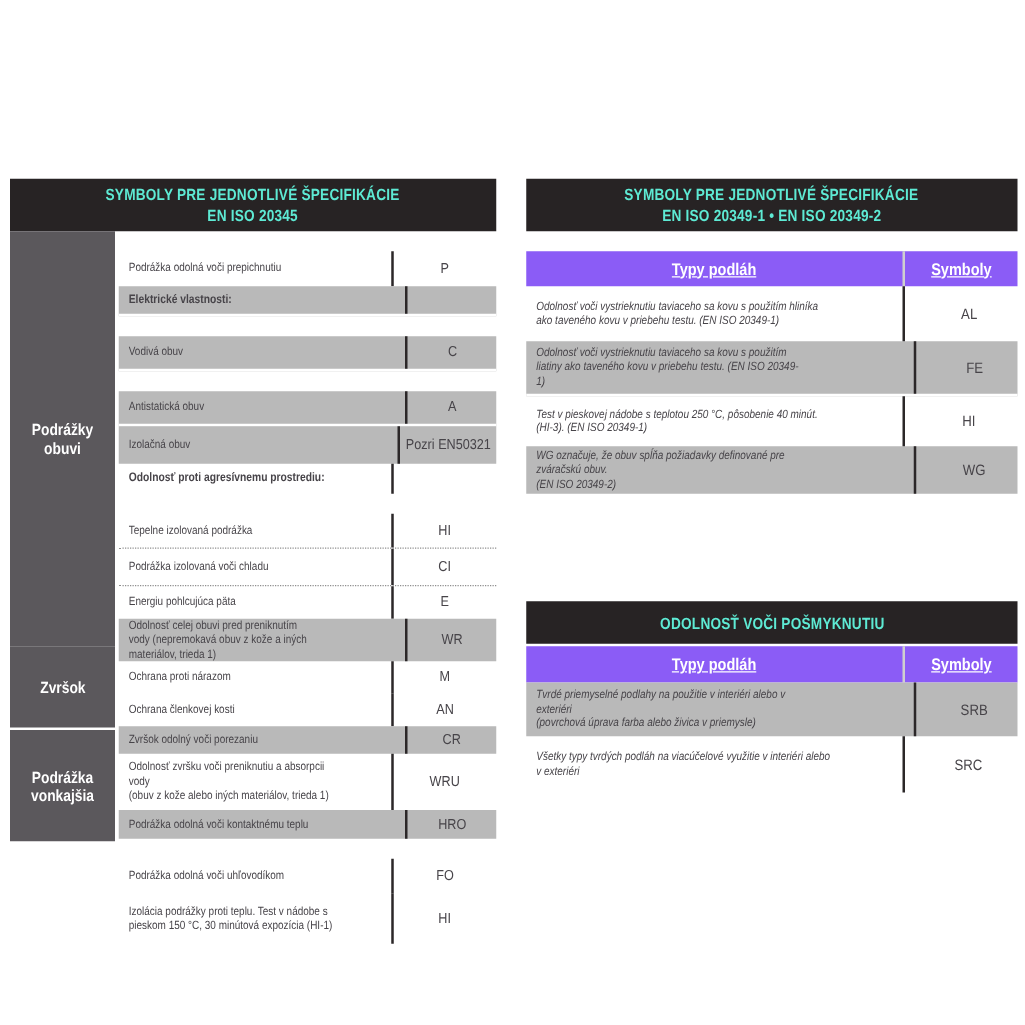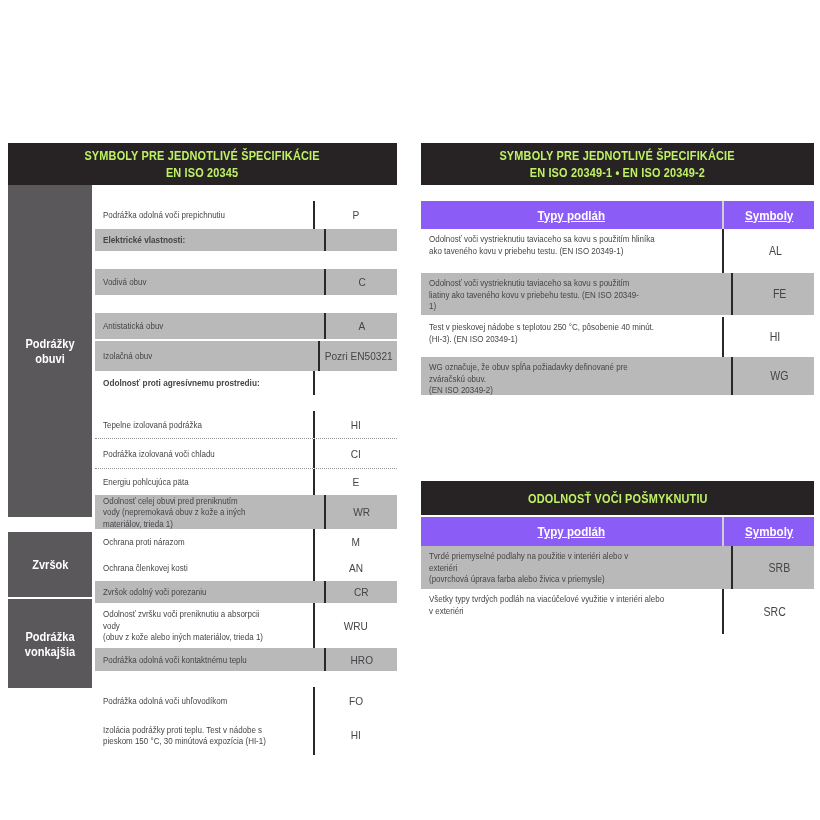--- a/index.html
+++ b/index.html
@@ -1,51 +1,51 @@
 <!DOCTYPE html>
 <html><head>
 <meta charset="utf-8">
 <style>
   html,body{margin:0;padding:0;}
   body{width:820px;height:820px;background:#ffffff;position:relative;
        font-family:"Liberation Sans",sans-serif;color:#474449;overflow:hidden;}
   .tbl{position:absolute;}
 
   
-  .thead{background:#272324;color:#bef264;font-weight:bold;display:flex;flex-direction:column;
+  .thead{background:#272324;color:#5eead4;font-weight:bold;display:flex;flex-direction:column;
          justify-content:center;align-items:center;text-align:center;}
   .thead .tl{display:inline-block;transform:scaleX(0.84);white-space:nowrap;
              font-size:13px;line-height:17px;letter-spacing:0.2px;}
 
   
   .subhead{display:flex;background:#8b5cf6;color:#fff;font-weight:bold;margin-top:2px;box-sizing:border-box;text-decoration:underline;}
   .subhead .shd{width:301px;display:flex;align-items:center;justify-content:center;box-sizing:border-box;}
   .subhead .shs{width:92px;display:flex;align-items:center;justify-content:center;
                 border-left:2px solid #cfcfcf;box-sizing:border-box;}
   .subhead .cs{display:inline-block;transform:scaleX(0.86);white-space:nowrap;font-size:13.5px;}
 
   
   .lbody{display:flex;}
   .gcol{width:84px;margin-right:3px;display:flex;flex-direction:column;}
   .gcell{background:#5b585c;color:#fff;font-weight:bold;display:flex;align-items:center;
          justify-content:center;text-align:center;box-sizing:border-box;}
   .gcell .gl{display:inline-block;transform:scaleX(0.85);font-size:13px;line-height:15px;}
-  .g1{height:332px;margin-bottom:15px;}
+  .g1{height:332px;margin-bottom:0;}
   .g2{height:65px;margin-bottom:2px;}
   .g3{height:89px;}
   .rcol{width:302px;display:flex;flex-direction:column;}
 
   .lrow{display:flex;box-sizing:border-box;}
   .lrow .desc{width:218px;box-sizing:border-box;padding:0 6px 0 8px;display:flex;align-items:center;}
   .lrow .sym{width:84px;box-sizing:border-box;border-left:2px solid #2b2728;display:flex;
              align-items:center;justify-content:center;font-size:11.5px;}
 
   
   .rrow{display:flex;box-sizing:border-box;}
-  .rrow .desc{width:301px;box-sizing:border-box;padding:4px 8px;display:flex;align-items:flex-start;}
+  .rrow .desc{width:301px;box-sizing:border-box;padding:4px 8px;display:flex;align-items:center;font-style:italic;}
   .rrow .sym{width:92px;box-sizing:border-box;border-left:2px solid #2b2728;display:flex;
              align-items:center;justify-content:center;font-size:12px;padding-left:12px;}
 
   .cnd{width:119%;transform:scaleX(0.84);transform-origin:0 50%;
        font-size:9.5px;line-height:11.5px;white-space:pre-line;}
   .bold .cnd{font-weight:bold;font-size:9.8px;}
   .sym .cs{display:inline-block;transform:scaleX(0.88);white-space:nowrap;}
 
   .shade{background:#b9b9b9;gap:40px;}
   .sep{border-bottom:2px solid #ffffff;}

